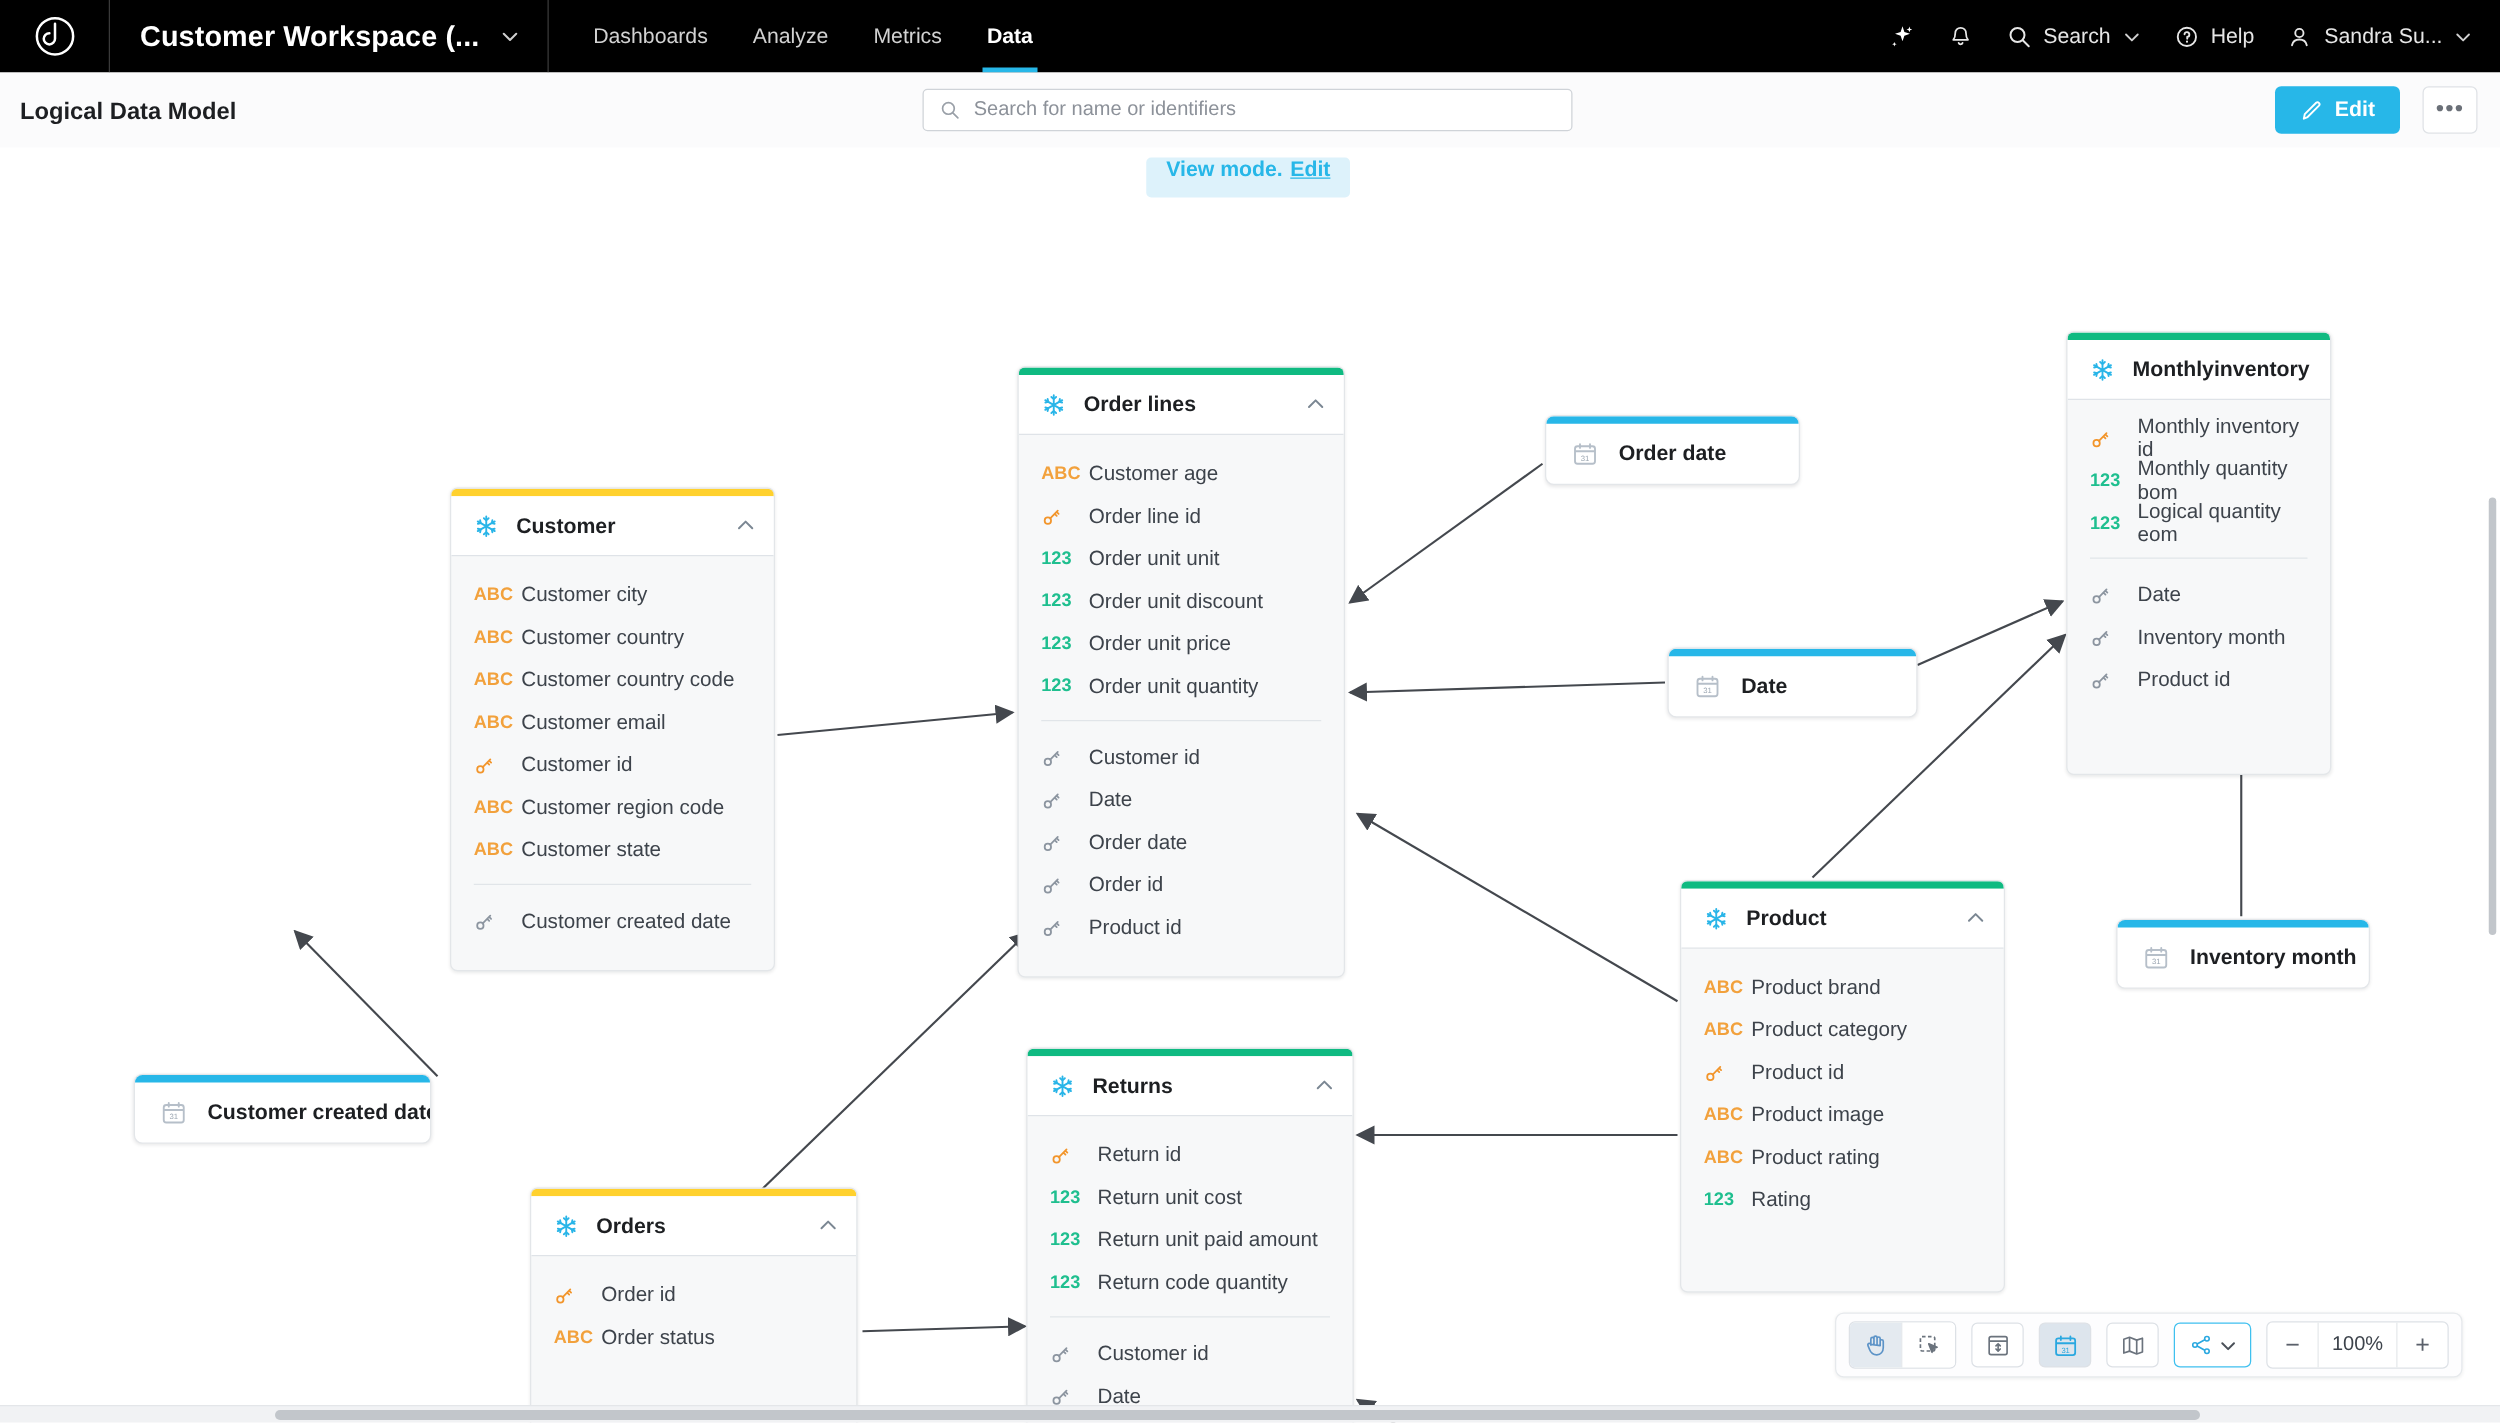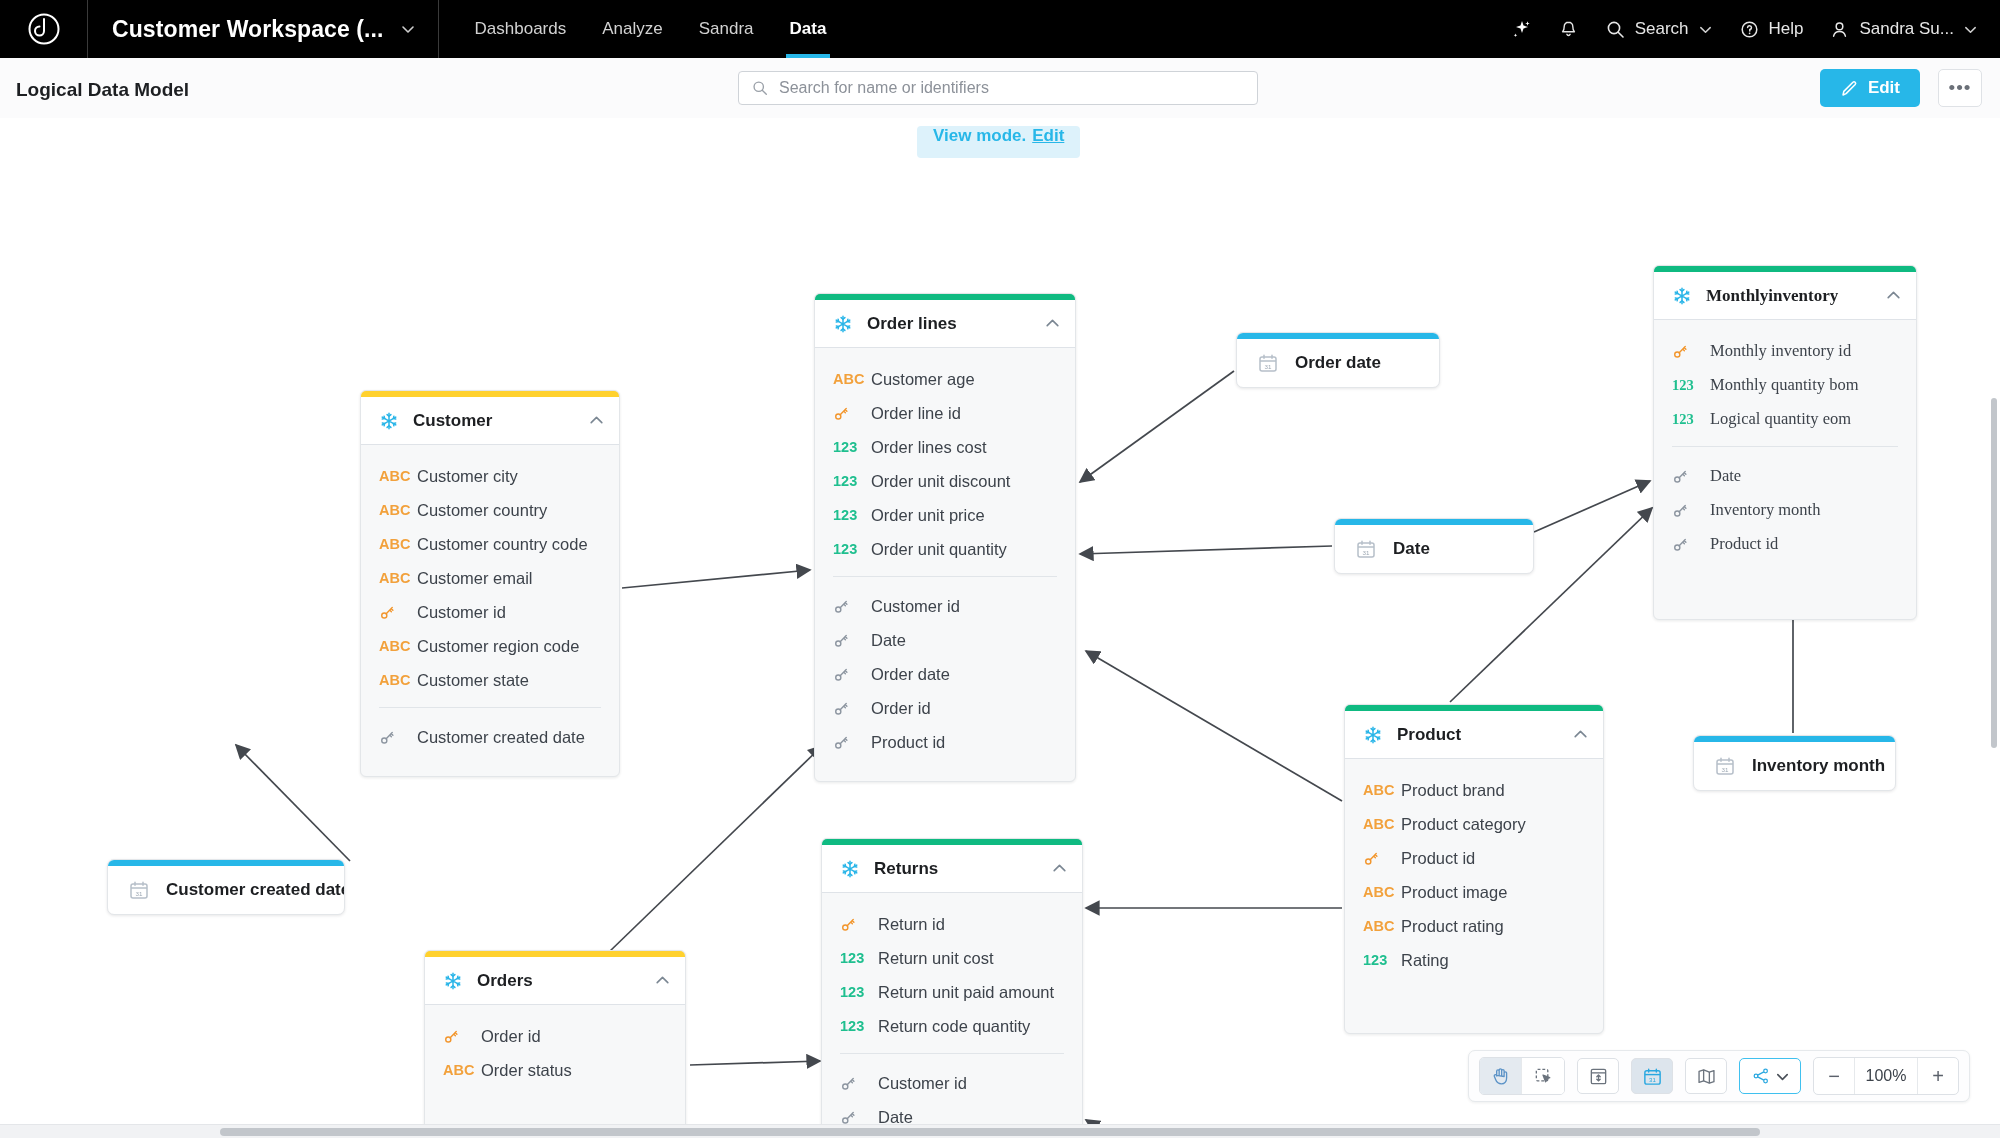--- a/index.html
+++ b/index.html
@@ -171,21 +171,21 @@
     <span class="ws-title">Customer Workspace (...</span>
     <span class="ic chev">
       <svg width="16" height="16" viewBox="0 0 16 16">
           <path d="M3 6l5 5 5-5" fill="none" stroke="#cfcfcf" stroke-width="1.6" stroke-linecap="round" stroke-linejoin="round"></path>
         </svg>
     </span>
   </div>
   <div class="nav-links">
     <div class="nav-link">Dashboards</div>
     <div class="nav-link">Analyze</div>
-    <div class="nav-link">Sandra</div>
+    <div class="nav-link">Metrics</div>
     <div class="nav-link active">Data</div>
   </div>
   <div class="nav-right">
     <div class="nr-item">
       <span class="ic">
         <svg width="22" height="22" viewBox="0 0 22 22">
           <path d="M12 3 l1.5 4.5 L18 9 l-4.5 1.5 L12 15 l-1.5-4.5 L6 9 l4.5-1.5 Z" fill="#ffffff"></path>
           <path d="M17.5 3.2 l.6 1.7 1.7.6 -1.7.6 -.6 1.7 -.6-1.7 -1.7-.6 1.7-.6 Z" fill="#ffffff"></path>
           <path d="M5.5 15.5 l.5 1.3 1.3.5 -1.3.5 -.5 1.3 -.5-1.3 -1.3-.5 1.3-.5 Z" fill="#ffffff"></path>
         </svg>
@@ -393,21 +393,21 @@
         <span class="ftype">
           <svg width="17" height="17" viewBox="0 0 18 18">
               <circle cx="5.6" cy="12.2" r="2.7" fill="none" stroke="#f2952b" stroke-width="1.5"></circle>
               <path d="M7.6 10.2 14 3.8M11.4 6.4l1.7 1.7M13 4.8l1.7 1.7" stroke="#f2952b" stroke-width="1.5" stroke-linecap="round" fill="none"></path>
             </svg>
         </span>
         <span class="fname">Order line id</span>
       </div>
       <div class="field">
           <span class="ftype num">123</span>
-          <span class="fname">Order lines cost</span>
+          <span class="fname">Order unit unit</span>
         </div>
       <div class="field">
           <span class="ftype num">123</span>
           <span class="fname">Order unit discount</span>
         </div>
       <div class="field">
           <span class="ftype num">123</span>
           <span class="fname">Order unit price</span>
         </div>
       <div class="field">
@@ -603,21 +603,21 @@
           <span class="ftype abc">ABC</span>
           <span class="fname">Product rating</span>
         </div>
       <div class="field">
           <span class="ftype num">123</span>
           <span class="fname">Rating</span>
         </div>
     </div>
   </div>
 
-  <div class="card" style="left:1653px; top:147px; width:264px;font-family:Liberation Serif, serif;">
+  <div class="card" style="left:1653px; top:147px; width:212px;">
     <div class="card-accent" style="background:#0fba81"></div>
     <div class="card-head">
       <span class="ic">
         <svg width="20" height="20" viewBox="0 0 20 20" stroke="#29b5e8" stroke-width="1.5" stroke-linecap="round">
           <path d="M10 2.2v15.6M3.2 6.1l13.6 7.8M16.8 6.1L3.2 13.9"></path>
           <path d="M10 5.3 8.1 3.6M10 5.3 11.9 3.6M10 14.7 8.1 16.4M10 14.7 11.9 16.4"></path>
           <path d="M5.6 7.5 5.1 5.2M5.6 7.5 3.3 8M14.4 12.5 14.9 14.8M14.4 12.5 16.7 12M14.4 7.5 16.7 8M14.4 7.5 14.9 5.2M5.6 12.5 3.3 12M5.6 12.5 5.1 14.8"></path>
         </svg>
       </span>
       <span class="card-title">Monthlyinventory</span>

